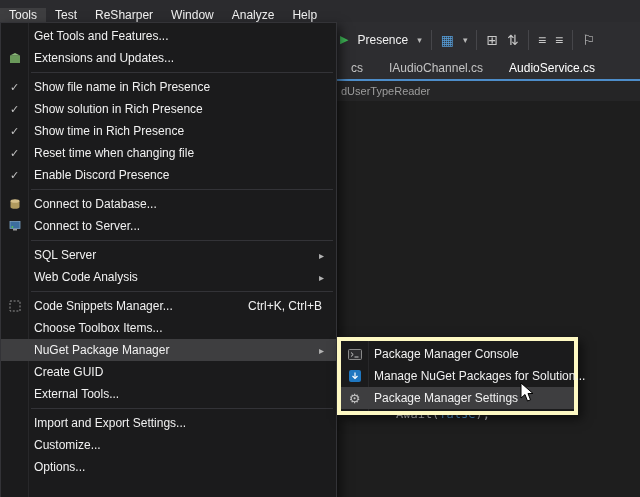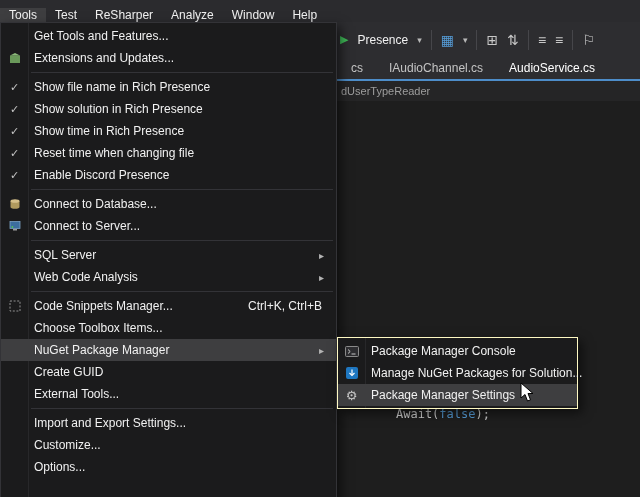--- a/index.html
+++ b/index.html
@@ -44,21 +44,21 @@
   .mi.hl{background:#3e3e40;}
   .ic{width:27px;flex:none;display:flex;justify-content:center;align-items:center;color:#c5c5c5;font-size:11px;line-height:1;}
   .ic.gear{font-size:13px;}
   .lbl{padding-left:6px;white-space:nowrap;}
   .rt{margin-left:auto;padding-right:9px;color:#f1f1f1;white-space:nowrap;}
   .arrow{margin-left:auto;padding-right:7px;color:#b4b4b4;font-size:10px;}
   .msep{height:7px;position:relative;}
   .msep::after{content:"";position:absolute;left:30px;right:3px;top:3px;height:1px;background:#333337;}
 
   
-  .submenu{position:absolute;left:337px;top:337px;width:241px;background:#1b1b1c;border:1px solid #fef9c3;
+  .submenu{position:absolute;left:337px;top:337px;width:241px;background:#1b1b1c;border:4px solid #fef9c3;
            box-sizing:border-box;padding:2px 0;z-index:11;box-shadow:4px 4px 10px rgba(0,0,0,.55);}
 
   
   .cursor{position:absolute;left:520px;top:382px;z-index:20;pointer-events:none;}
 </style>
 </head>
 <body>
 
 <div class="screen">
 
@@ -107,24 +107,24 @@
     <div class="mb-item active">
         <span>Tools</span>
       </div>
     <div class="mb-item">
         <span>Test</span>
       </div>
     <div class="mb-item">
         <span>ReSharper</span>
       </div>
     <div class="mb-item">
+        <span>Window</span>
+      </div>
+    <div class="mb-item">
         <span>Analyze</span>
-      </div>
-    <div class="mb-item">
-        <span>Window</span>
       </div>
     <div class="mb-item">
         <span>Help</span>
       </div>
   </div>
 
   <div class="menu">
     <div class="gutline"></div>
 
     <div class="mi">

